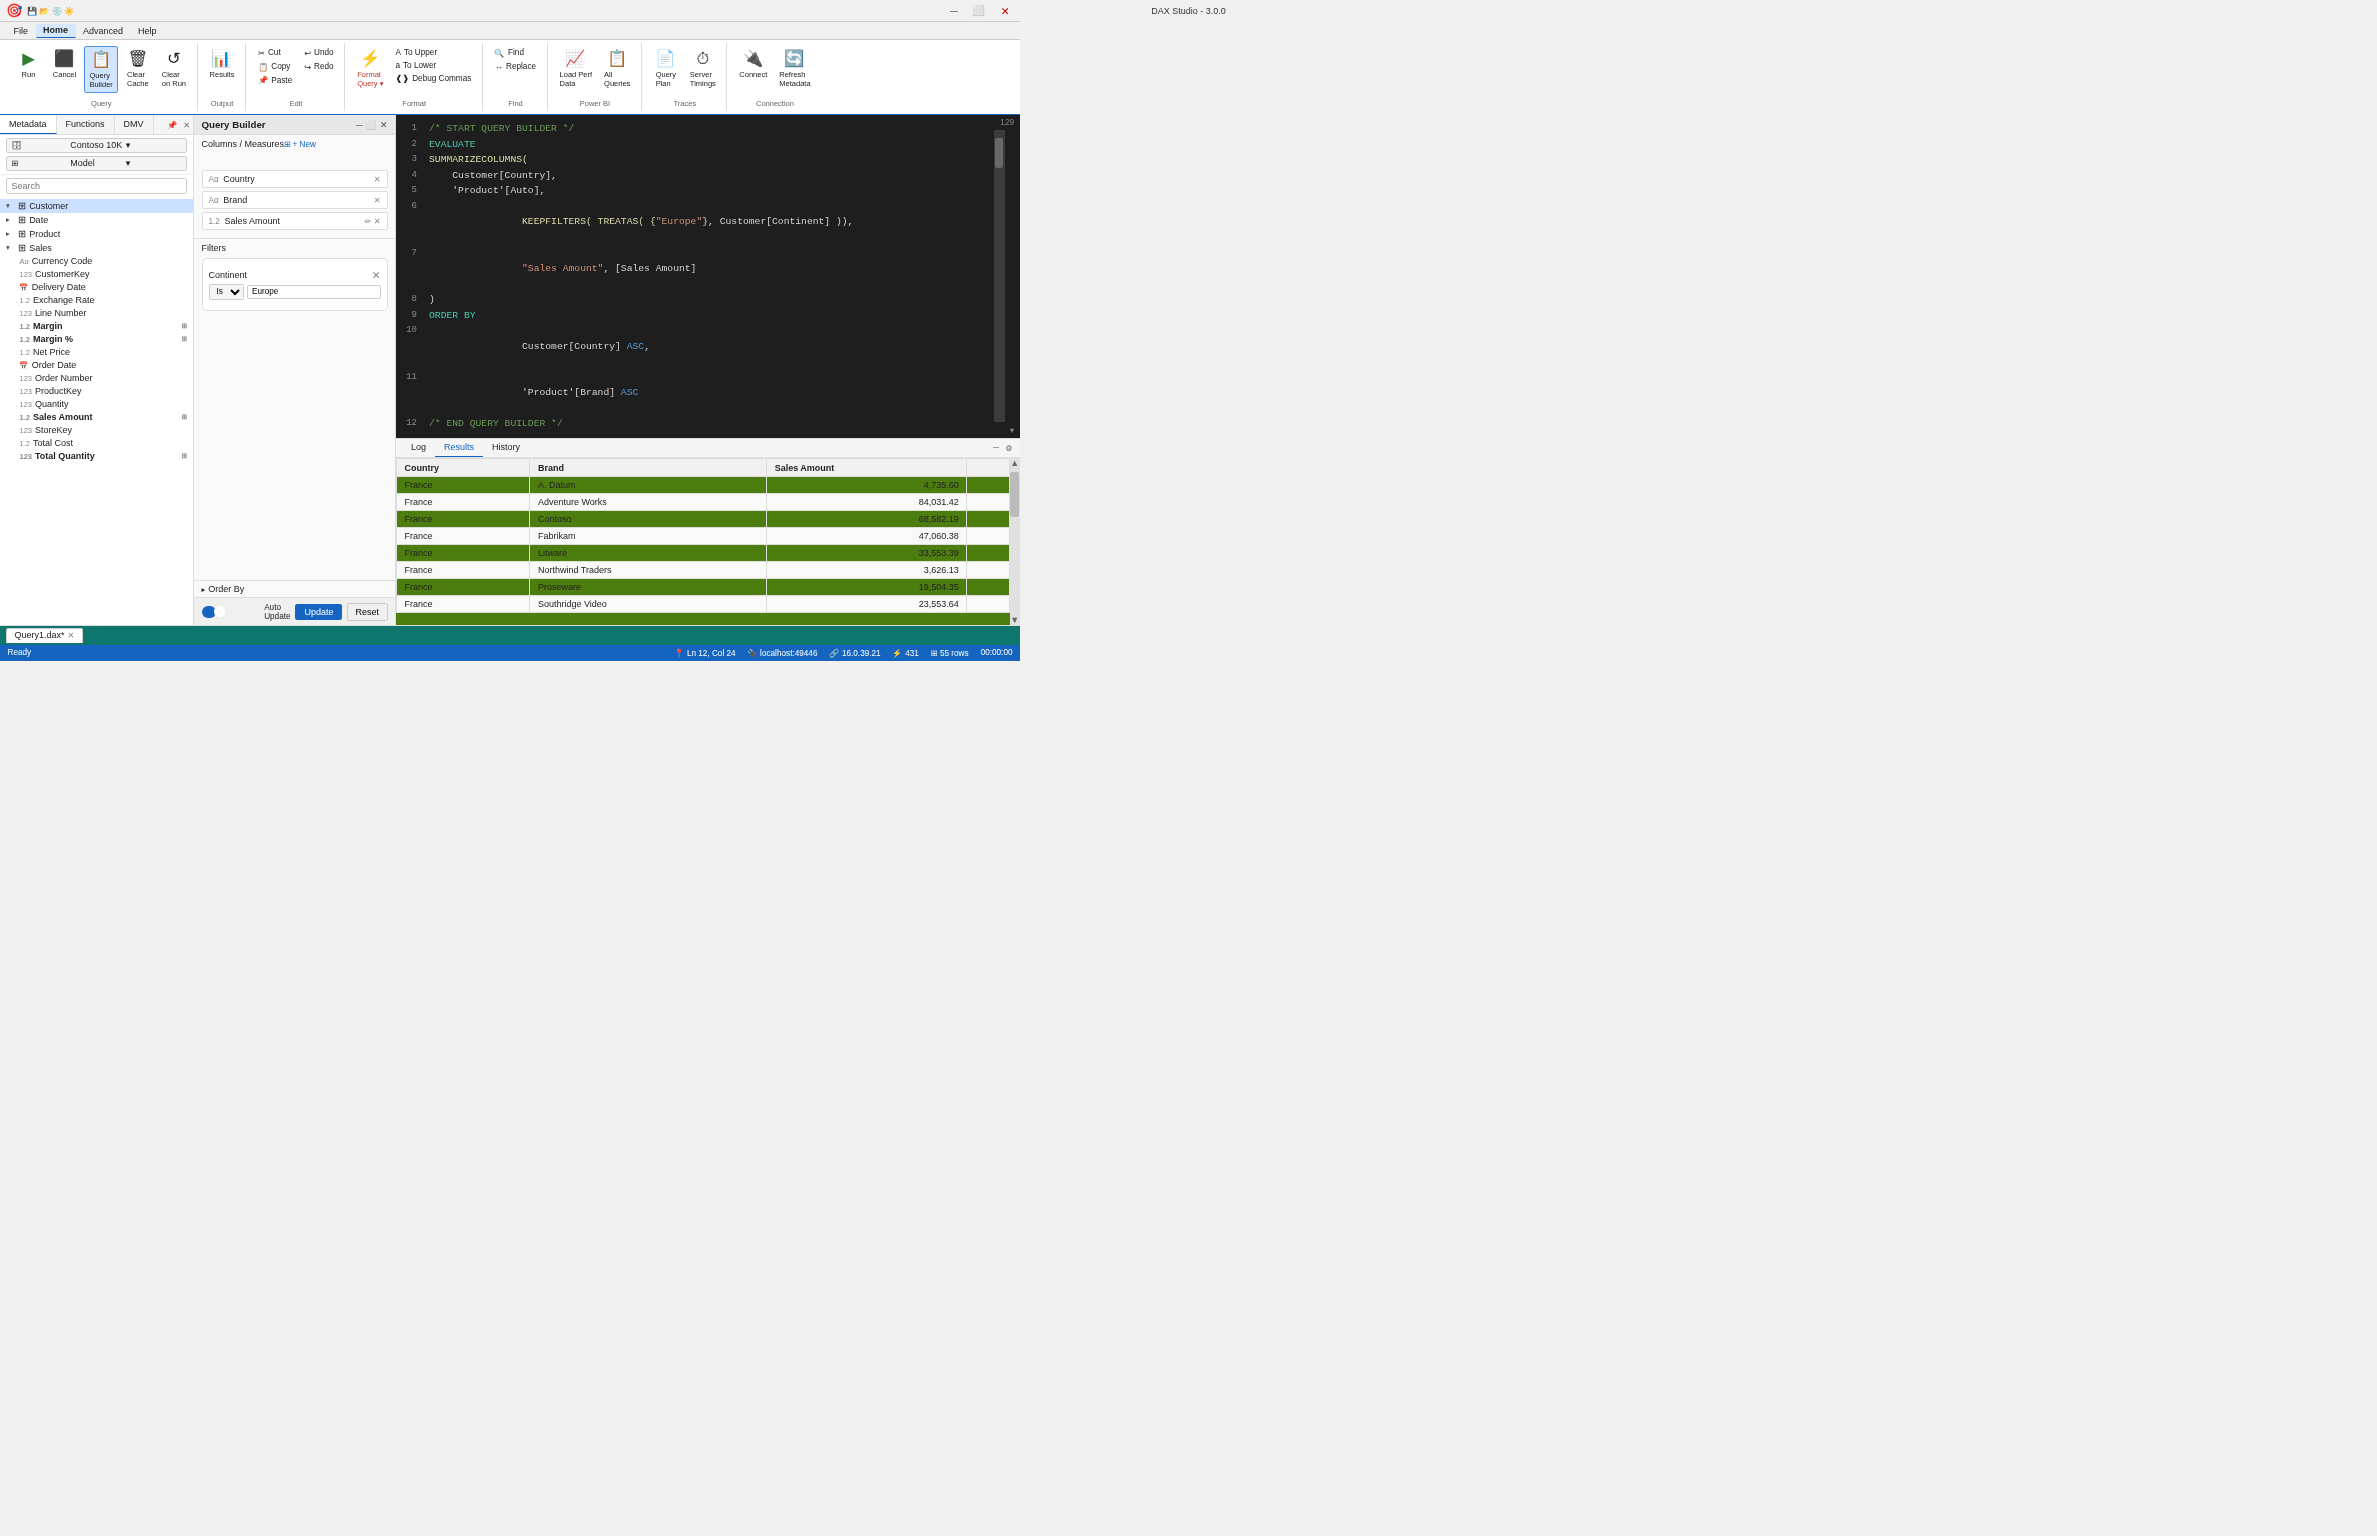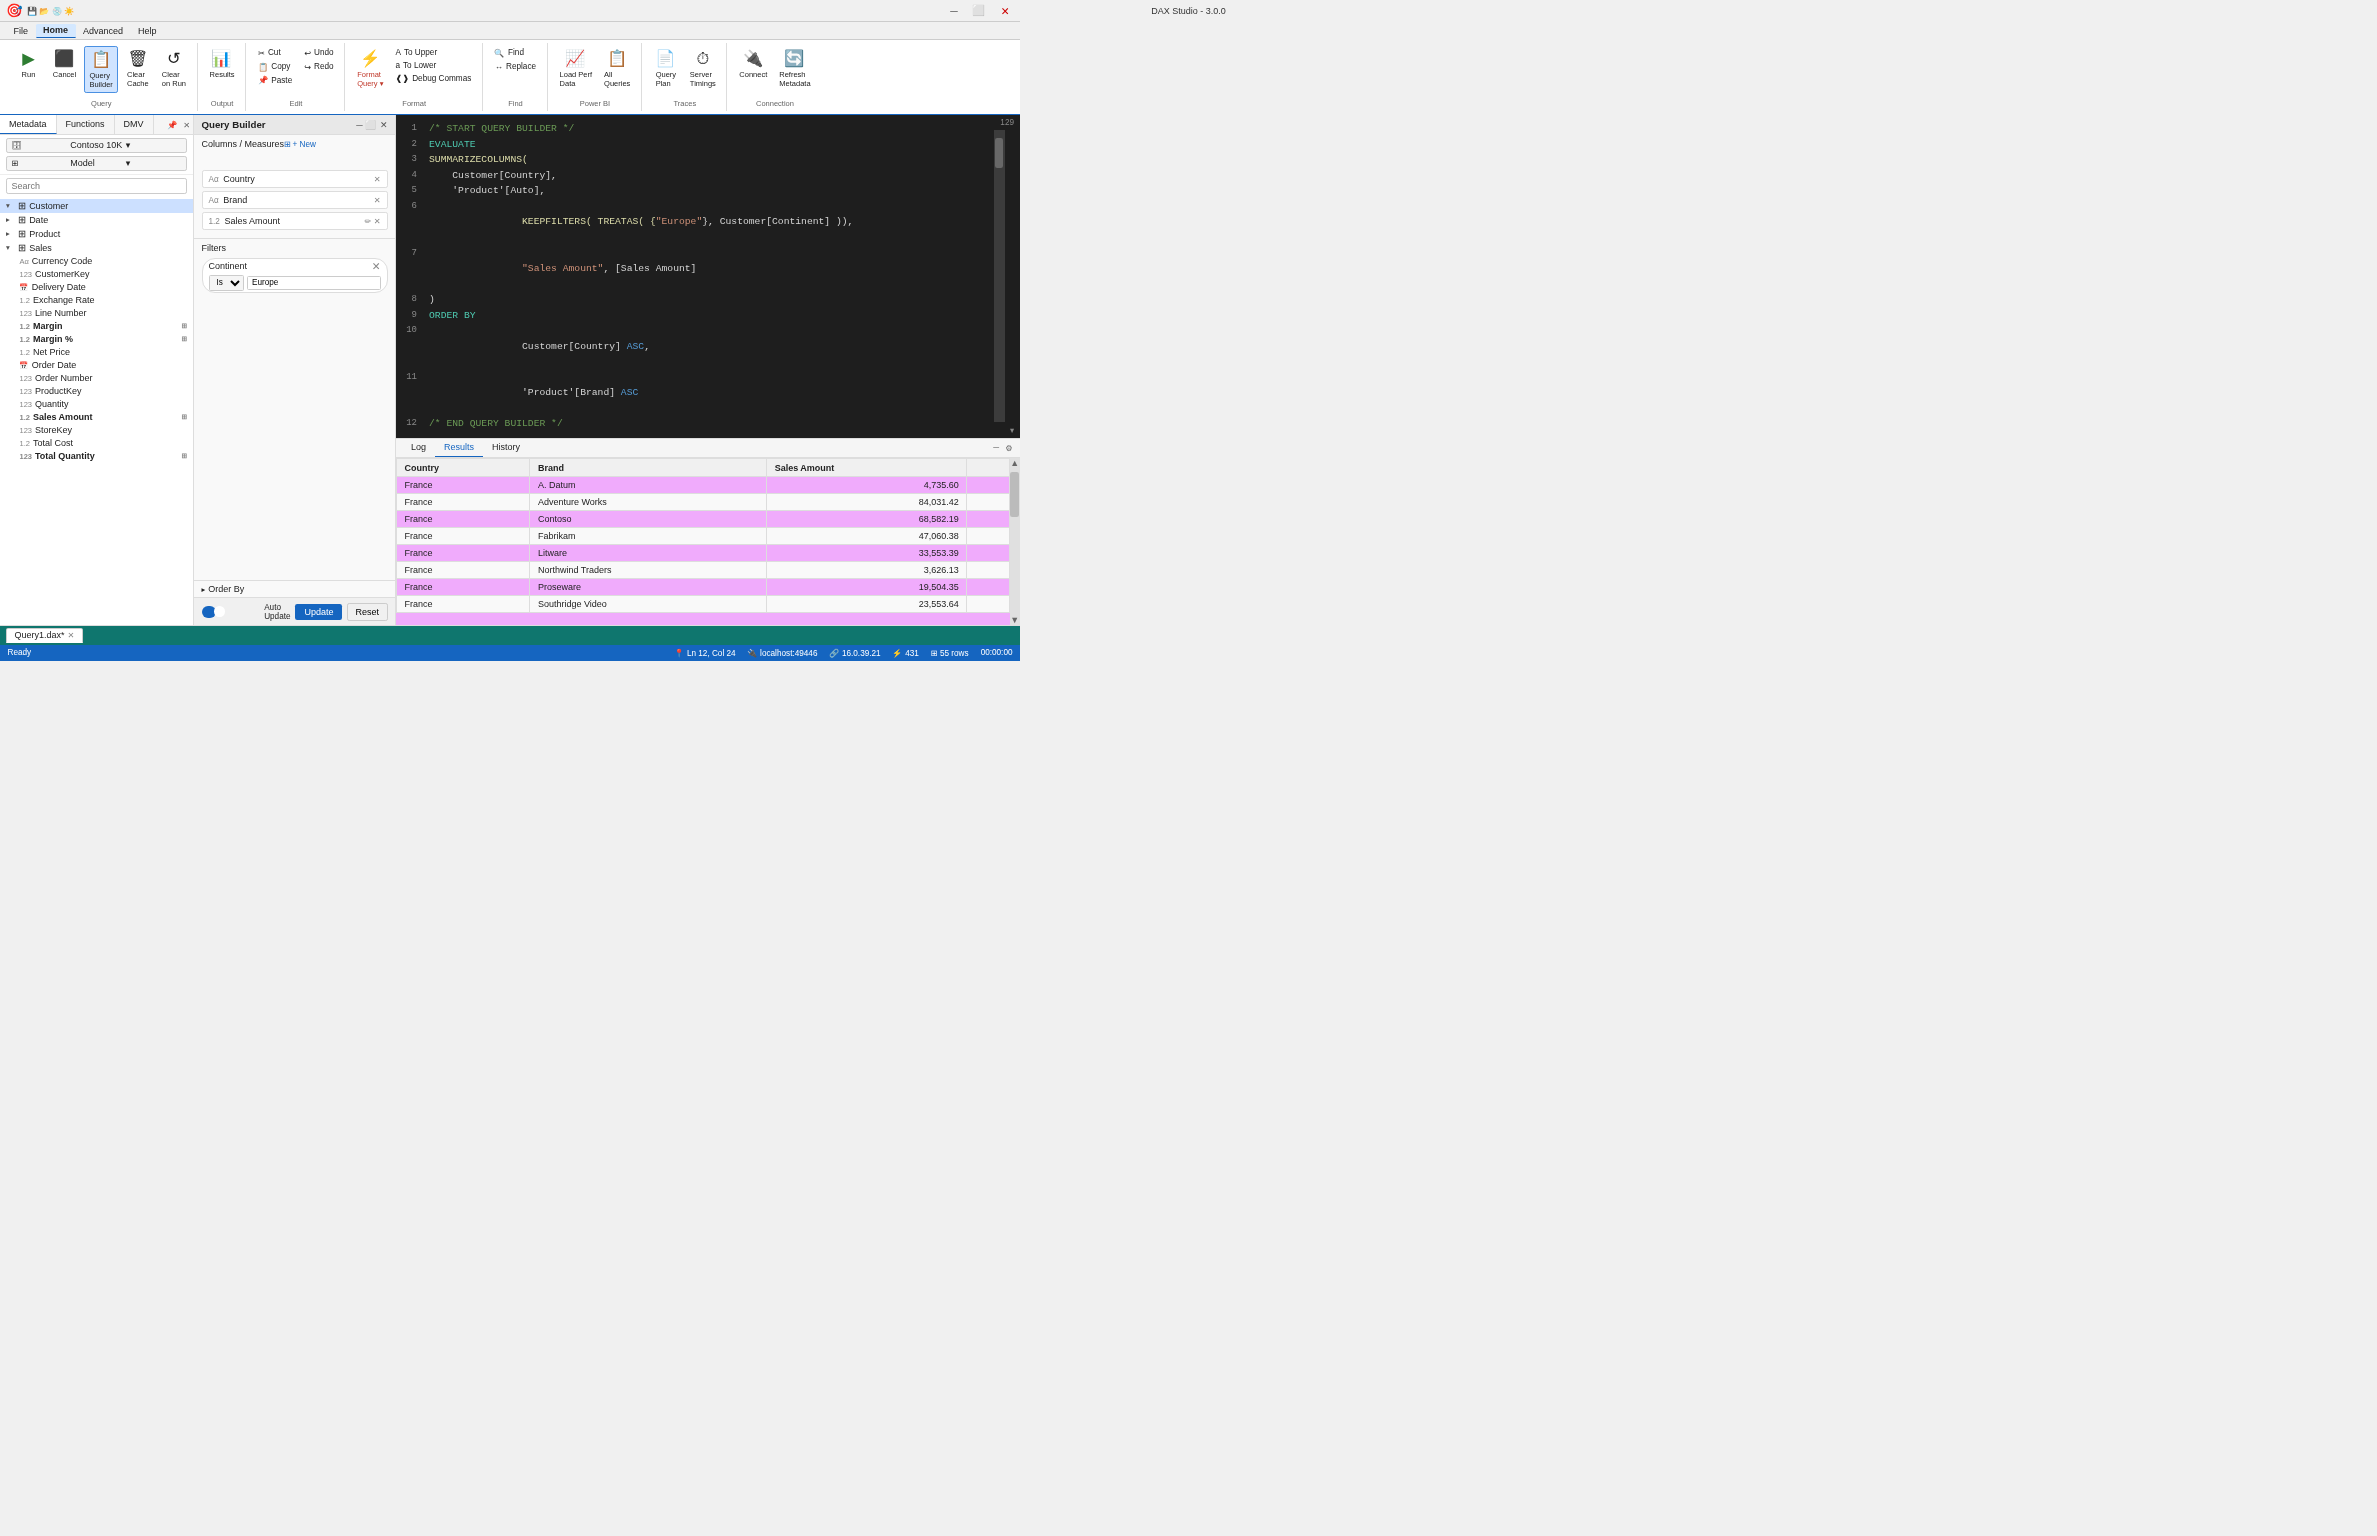--- a/index.html
+++ b/index.html
@@ -92,21 +92,21 @@
     .c-comment { color: #6A9955; }
     .c-keyword { color: #4EC9B0; }
     .c-func { color: #DCDCAA; }
     .c-string { color: #CE9178; }
     .c-op { color: #569CD6; }
     .c-plain { color: #d4d4d4; }
 
     .editor-line-num { color: #888; min-width: 18px; padding-right: 6px; text-align: right; font-size: 9px; }
 
     
-    .results-panel { height: 254px; background: #f0abfc; border-top: 0.7px solid #ddd; display: flex; flex-direction: column; }
+    .results-panel { height: 254px; background: #4d7c0f; border-top: 0.7px solid #ddd; display: flex; flex-direction: column; }
     .results-tabs { display: flex; border-bottom: 0.7px solid #ddd; background: #f5f5f5; padding: 0 6px; align-items: center; }
     .results-tab { padding: 3.7px 9px; font-size: 9px; cursor: pointer; border-bottom: 1.5px solid transparent; }
     .results-tab.active { border-bottom: 1.5px solid #1565c0; font-weight: 500; color: #1565c0; }
     .results-tab-controls { margin-left: auto; display: flex; gap: 3px; }
 
     .results-table-container { flex: 1; overflow: auto; }
     .results-table { width: 100%; border-collapse: collapse; font-size: 9px; }
     .results-table th { background: #f0f0f0; border: 0.7px solid #ddd; padding: 3.7px 7.5px; text-align: left; font-weight: 600; white-space: nowrap; position: sticky; top: 0; }
     .results-table td { border: 0.7px solid #ddd; padding: 3px 7.5px; white-space: nowrap; }
     .results-table td.num { text-align: right; }
@@ -475,21 +475,21 @@
           <button class="qb-field-btn">✕</button>
         </div>
       </div>
     </div>
 
     <div class="filter-section">
       <div class="filter-header">
         <span>Filters</span>
       </div>
 
-      <div style="background:#fff;border:0.7px solid #ddd;border-radius:13px;padding:1px 6px;">
+      <div style="background:#fff;border:0.7px solid #ddd;border-radius:5px;padding:10px 6px;">
         <div class="filter-name-row">
           <span class="filter-name">Continent</span>
           <button class="filter-close">✕</button>
         </div>
         <div style="display:flex;gap:3px;align-items:center;">
           <select class="filter-op">
             <option>Is</option>
           </select>
           <input class="filter-val" type="text" value="Europe" style="">
         </div>

